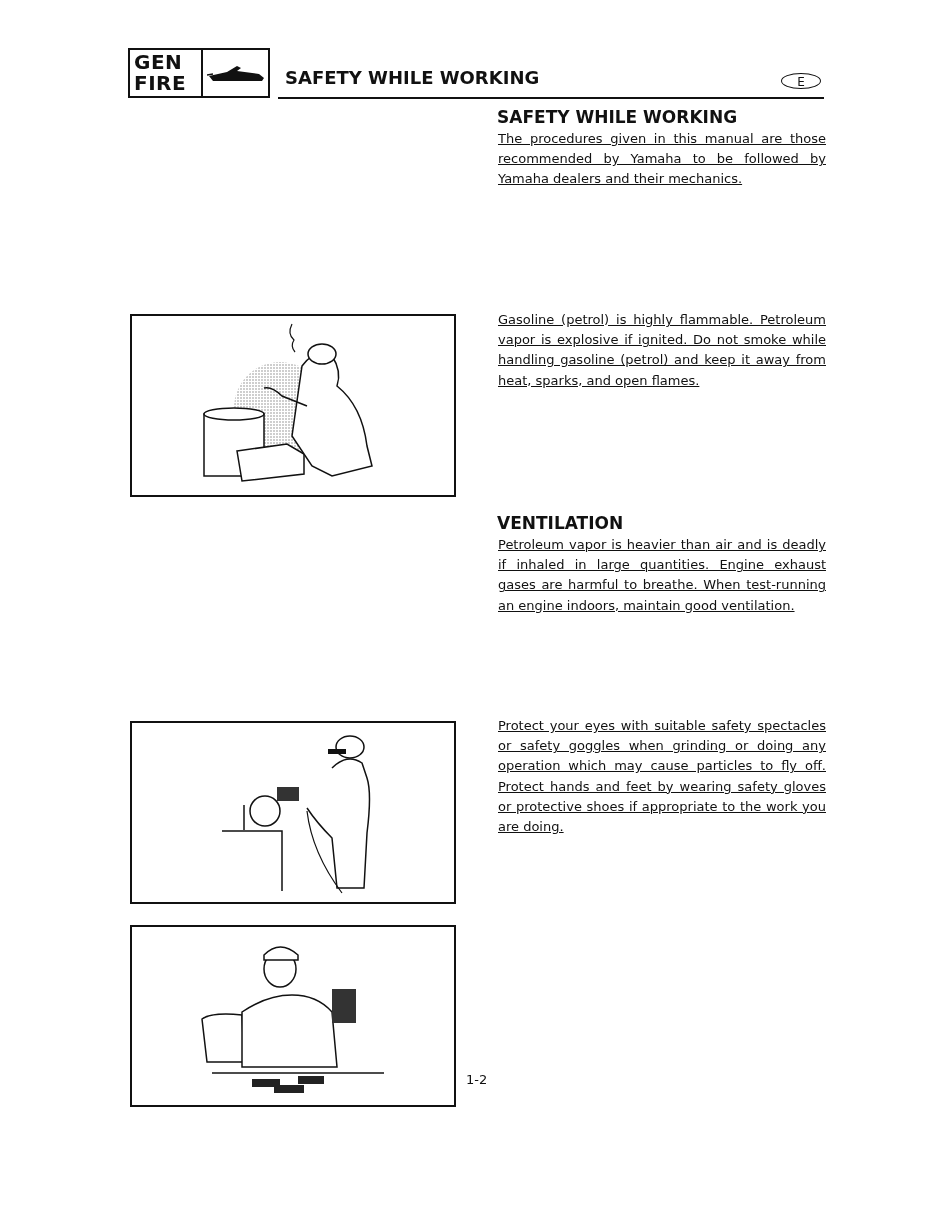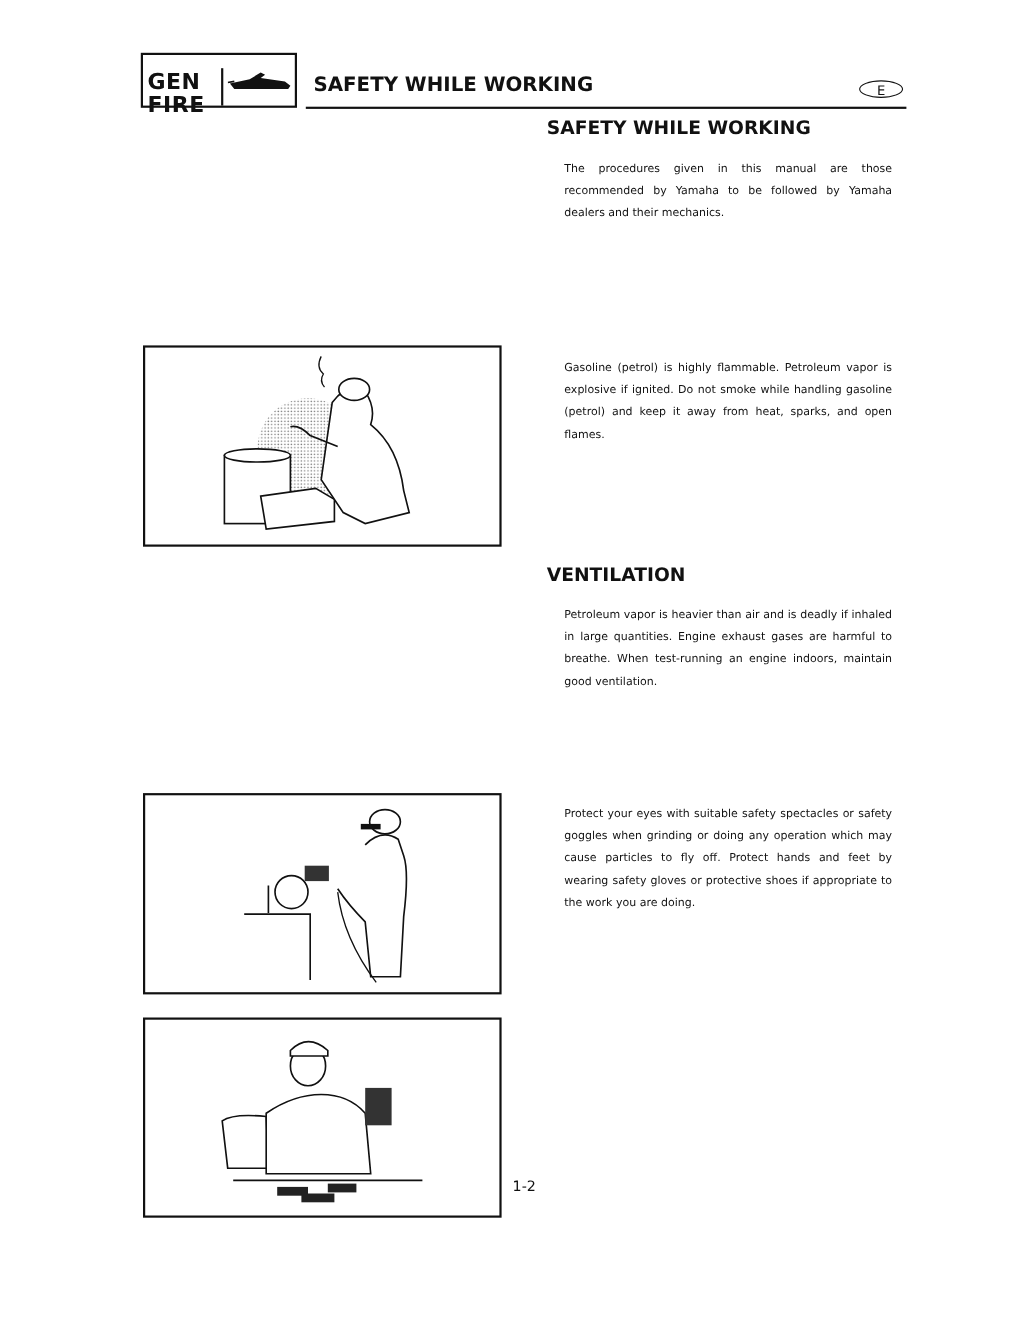--- a/index.html
+++ b/index.html
@@ -1,30 +1,30 @@
 <!DOCTYPE html>
 <html><head>
 <meta charset="utf-8">
 <style>
   html, body { margin:0; padding:0; background:#ffffff; }
   body { width:935px; height:1210px; position:relative; overflow:hidden;
          font-family:"DejaVu Sans", "Liberation Sans", sans-serif; color:#111; }
   .badge { position:absolute; left:128px; top:48px; width:142px; height:50px;
            border:2px solid #111; display:flex; box-sizing:border-box; }
   .badge-text { width:73px; border-right:2px solid #111; font-weight:bold; font-size:20px;
-                line-height:21px; padding:2px 0 0 4px; box-sizing:border-box; letter-spacing:0.5px;margin-top:12px; }
+                line-height:21px; padding:2px 0 0 4px; box-sizing:border-box; letter-spacing:0.5px; }
   .badge-icon { flex:1; display:flex; align-items:center; justify-content:center; }
   .header-title { position:absolute; left:285px; top:67px; font-weight:bold; font-size:18px; }
   .header-rule { position:absolute; left:278px; top:97px; width:546px; height:2px; background:#111; }
   .lang-badge { position:absolute; left:781px; top:73px; width:40px; height:16px;
                 border:1.5px solid #111; border-radius:50%; font-size:12px; text-align:center;
                 line-height:16px; box-sizing:border-box; }
   .section { position:absolute; left:497px; width:330px; }
   .section h2 { margin:0; font-size:17px; font-weight:bold; line-height:22px; }
-  .section p { margin:16px; font-size:10px; line-height:20.2px; text-align:justify; }
+  .section p { margin:1px; font-size:13px; line-height:20.2px; text-align:justify;text-decoration:underline; }
   .fig { position:absolute; left:130px; width:326px; border:2px solid #111; box-sizing:border-box; background:#fff; }
   .page-num { position:absolute; left:466px; top:1072px; font-size:13px; }
 </style>
 </head>
 <body>
 
 <div class="badge">
   <div class="badge-text">
     <div>GEN</div>
     <div>FIRE</div>

